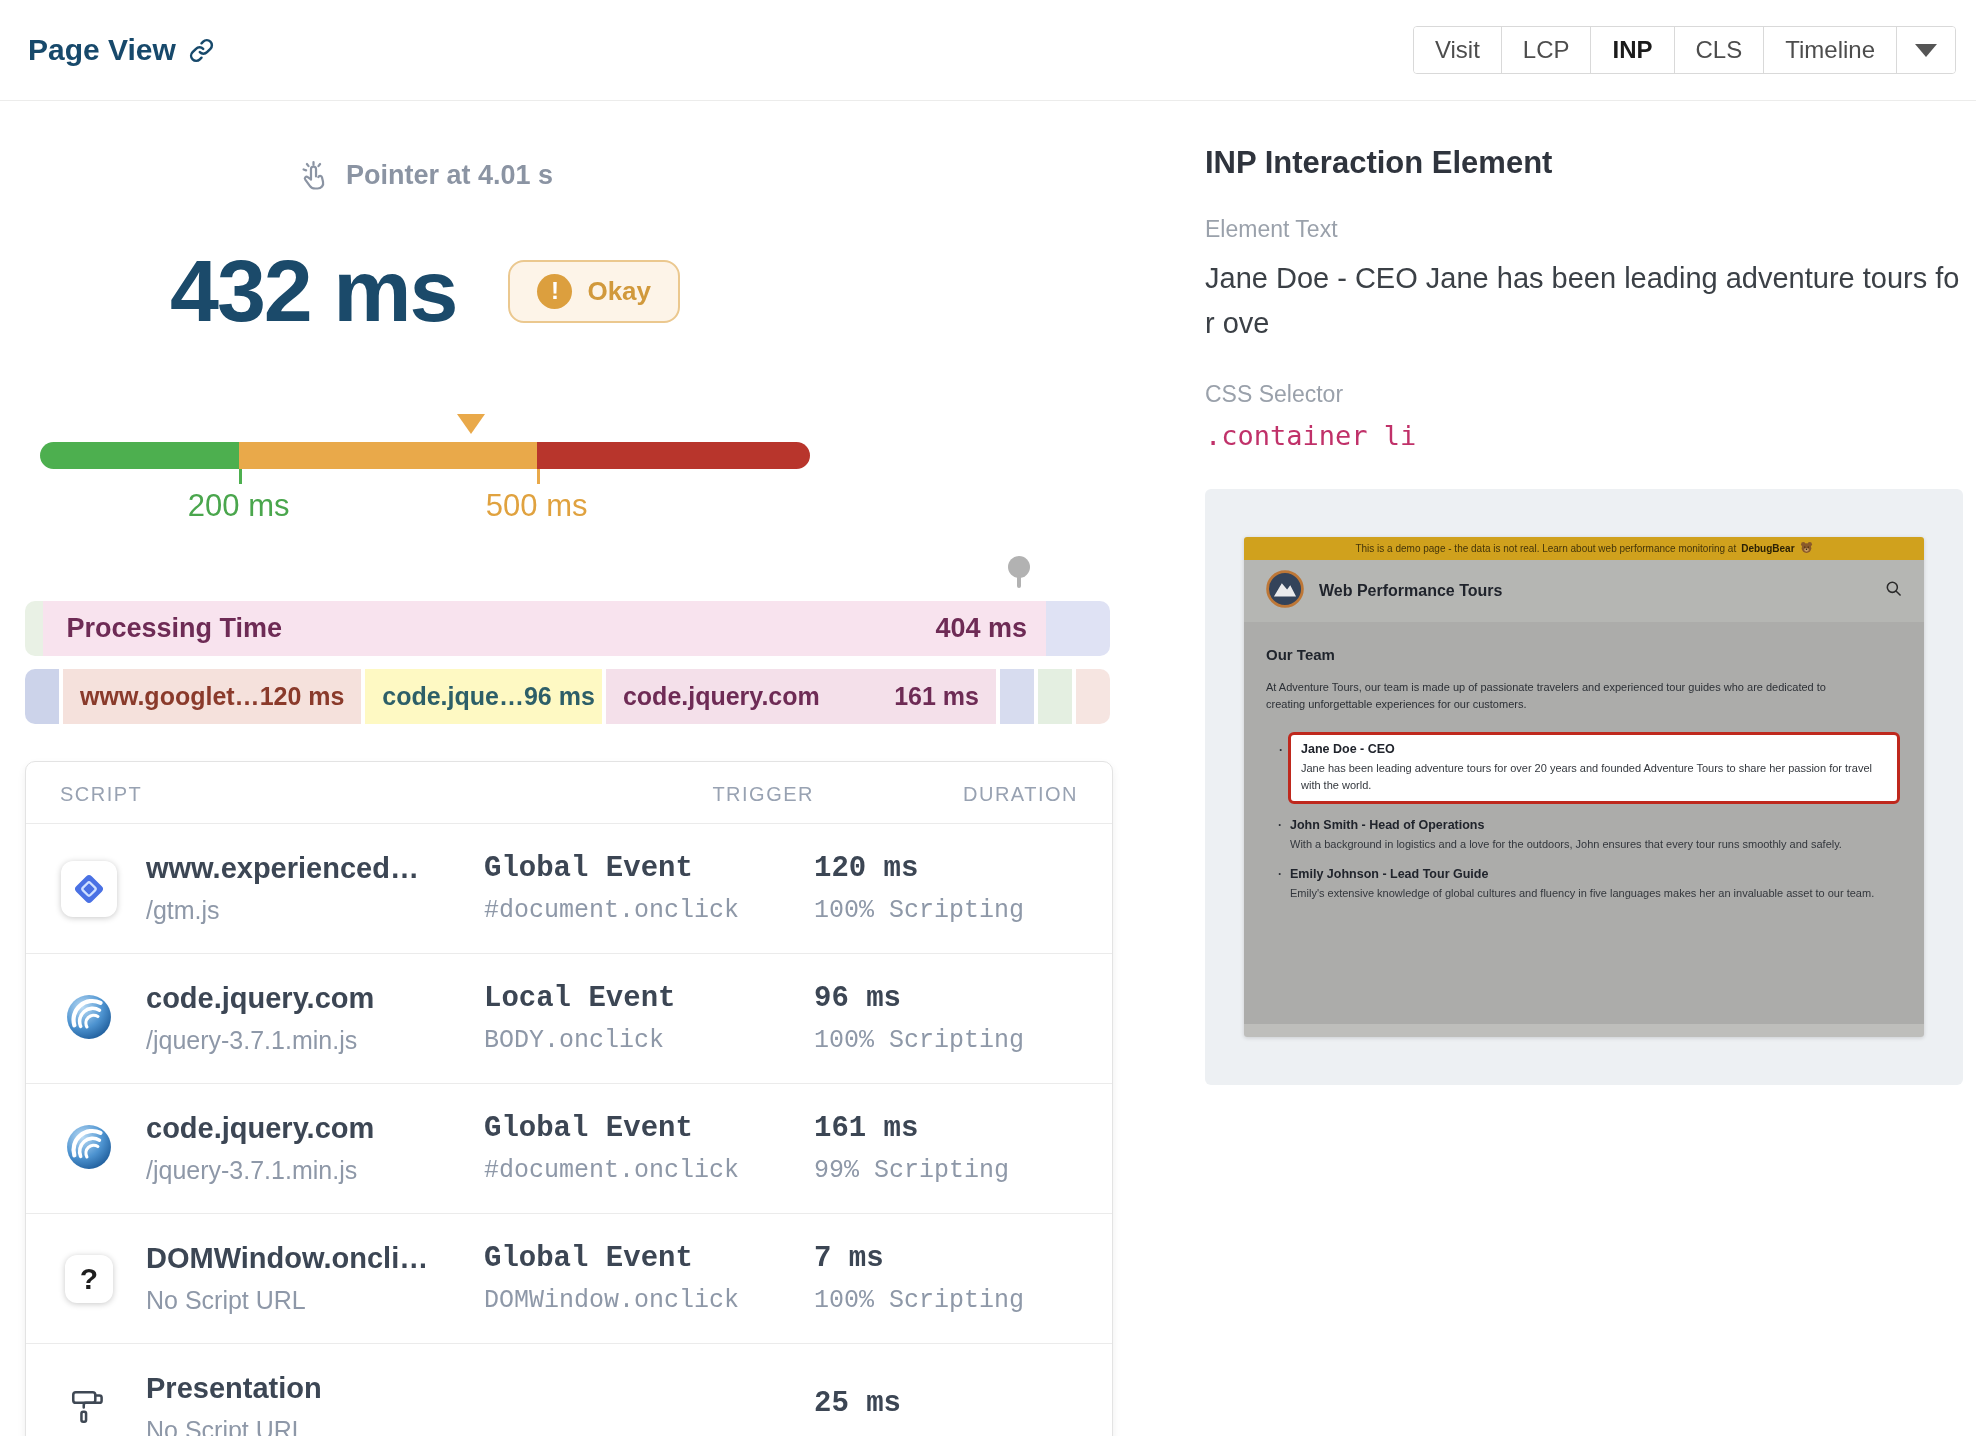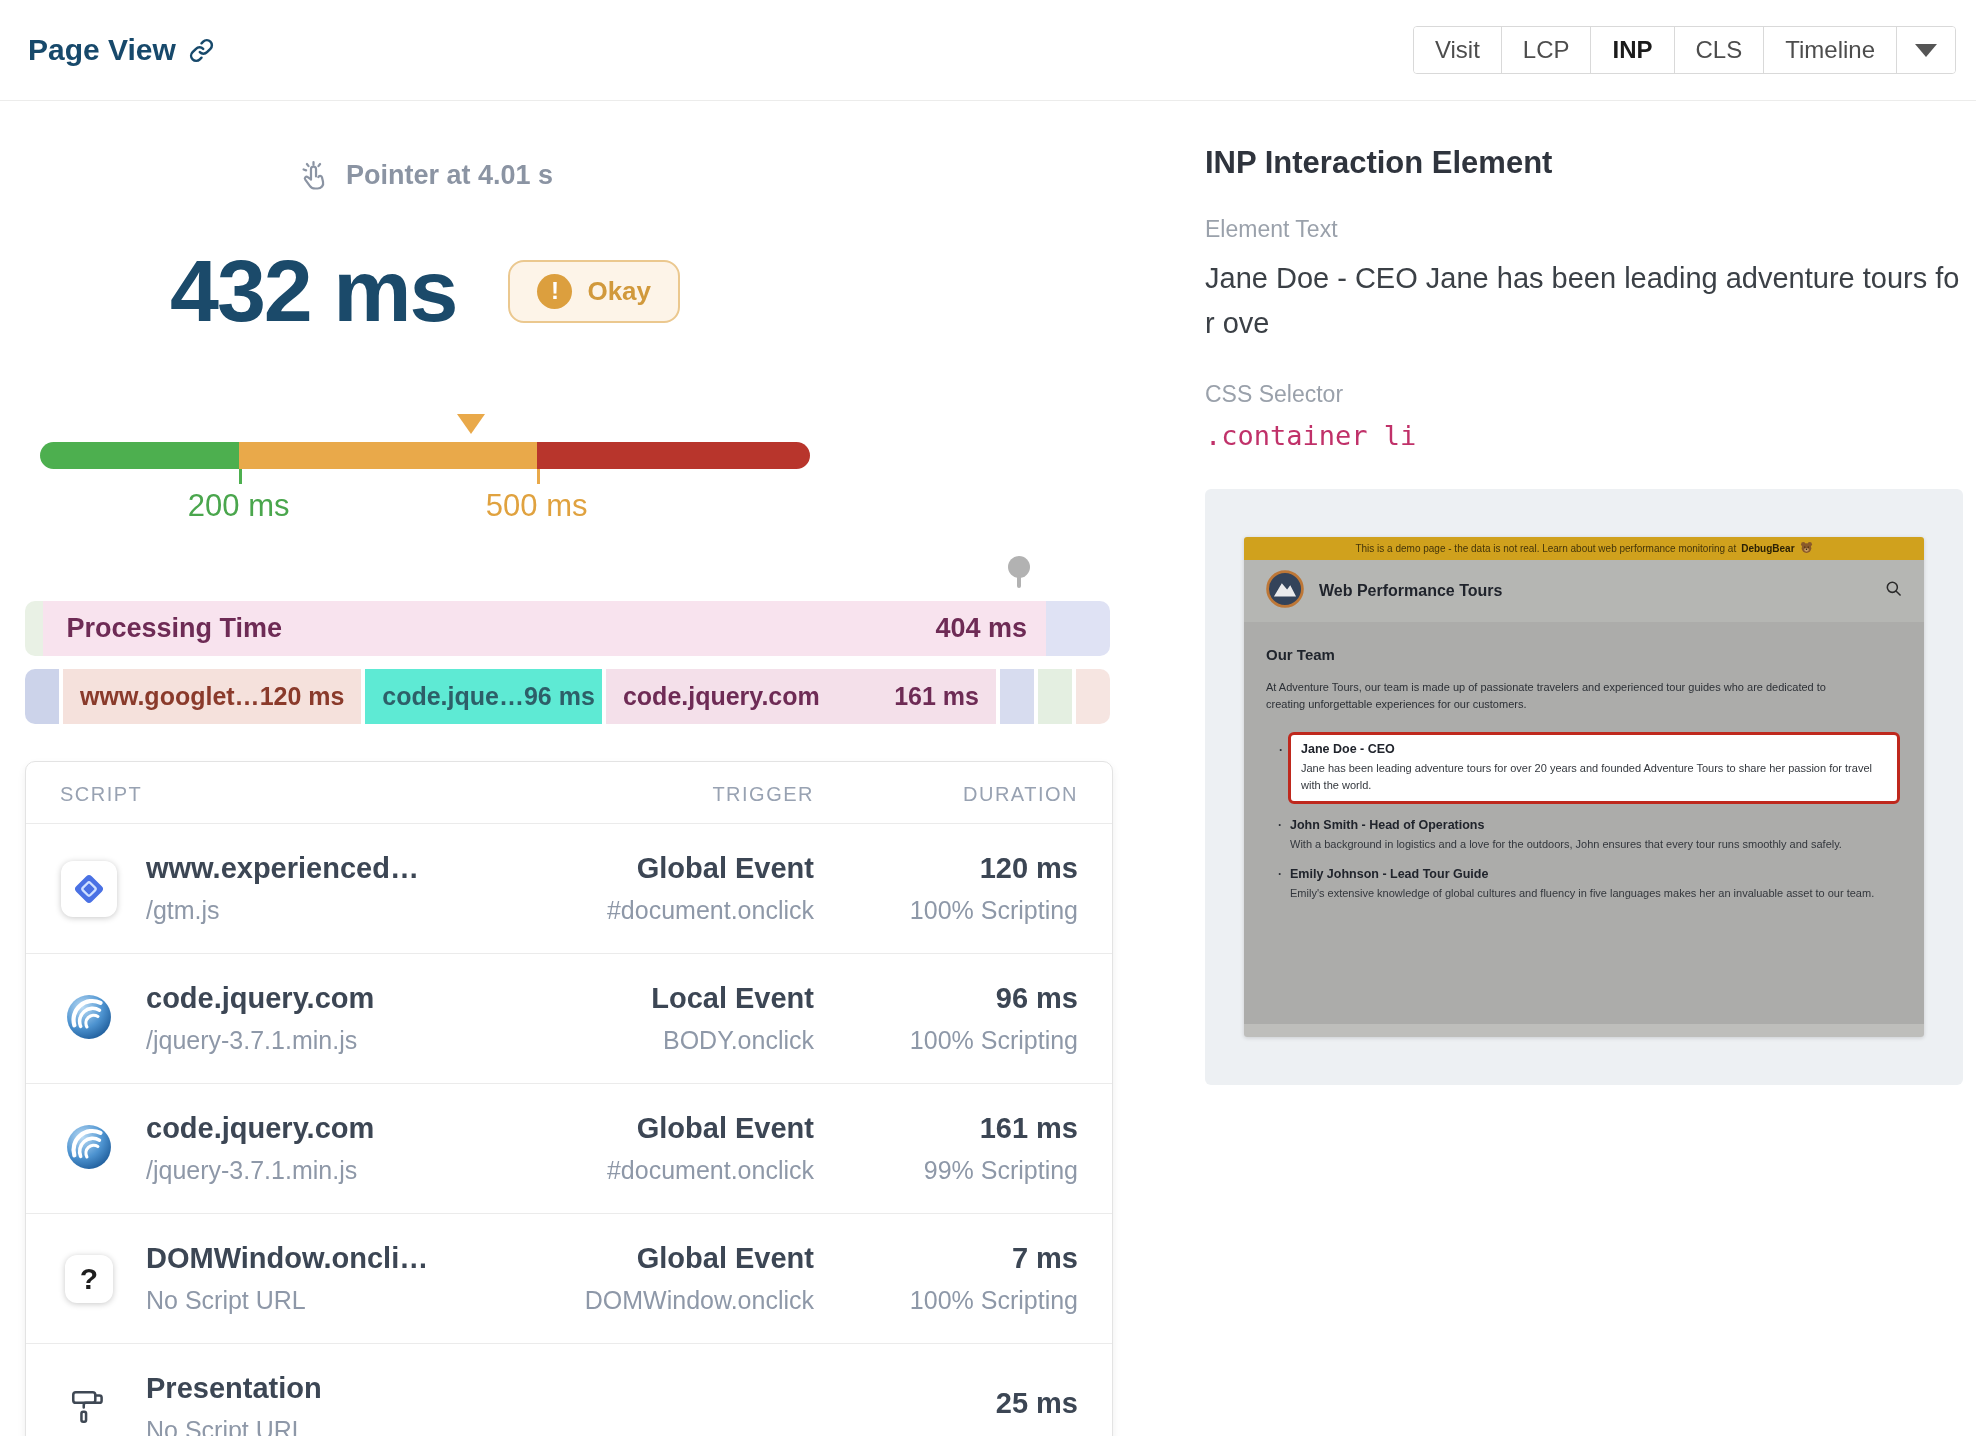--- a/index.html
+++ b/index.html
@@ -62,41 +62,41 @@
   .proc-green { width:1.7%; background:#e9f1e5; }
   .proc-pink { width:92.4%; background:#f8e3ee; display:flex; align-items:center; justify-content:space-between;
                padding:0 19px 0 23px; font-size:27px; font-weight:700; color:#6e2b55; }
   .proc-lav { flex:1; background:#dfe2f4; }
 
   .sub-bar { margin-top:13px; height:55px; display:flex; gap:4px; }
   .bar-seg { display:flex; align-items:center; justify-content:space-between; padding:0 17px;
              font-size:25px; font-weight:600; white-space:nowrap; overflow:hidden; }
   .seg-lav1 { width:1.7%; background:#ccd3ea; border-radius:10px 0 0 10px; }
   .seg-salmon { width:27.6%; background:#f5e1dc; color:#8a3a2b; }
-  .seg-blue { width:21.9%; background:#5eead4; color:#2d5f68; }
+  .seg-blue { width:21.9%; background:#fef9c3; color:#2d5f68; }
   .seg-pink { width:36.1%; background:#f4e0ea; color:#6e2b55; }
   .seg-lav2 { width:2.2%; background:#d7dcef; }
   .seg-green { width:1.5%; background:#e4efe1; }
   .seg-salmon2 { flex:1; background:#f6e5e1; border-radius:0 10px 10px 0; }
 
   
   .table-card { margin-top:37px; width:1088px; background:#fff; border:1px solid #e3e3e3; border-radius:10px;
                 box-shadow:0 4px 8px rgba(0,0,0,.07); overflow:hidden; }
   .thead { display:grid; grid-template-columns:1fr 330px 264px; padding:21px 34px 17px 34px;
            color:#98a2b2; font-size:20px; letter-spacing:1.5px; }
   .thead .th-trigger, .thead .th-duration { text-align:right; }
   .trow { display:grid; grid-template-columns:1fr 330px 264px; padding:28px 34px; border-top:1px solid #ebebeb; align-items:center; }
   .script-cell { display:flex; align-items:center; gap:28px; min-width:0; }
   .icon-slot { width:58px; display:flex; justify-content:center; flex:none; }
   .icon-tile { width:56px; height:56px; border-radius:12px; background:#fff; box-shadow:0 1px 6px rgba(0,0,0,.22);
                display:flex; align-items:center; justify-content:center; }
   .q-glyph { font-size:30px; font-weight:700; color:#1e1e1e; }
   .cell-main { font-size:29px; font-weight:700; color:#3c4654; white-space:nowrap; }
   .cell-sub { font-size:25px; color:#8e98a8; margin-top:11px; white-space:nowrap; }
-  .trigger-cell, .duration-cell { text-align:right; }
+  .trigger-cell, .duration-cell { text-align:left;font-family:Liberation Mono, monospace; }
 
   
   .inp-title { font-size:31px; font-weight:600; color:#2f343d; }
   .field-label { margin-top:35px; font-size:23px; color:#9aa1ab; font-weight:500; }
   .element-text { margin-top:13px; font-size:29px; color:#3b4046; line-height:1.55; max-width:758px; word-break:break-all; }
   .css-selector { margin-top:12px; font-family:"DejaVu Sans Mono", monospace; font-size:27px; color:#c03169; }
   .shot-panel { margin-top:38px; width:758px; height:596px; background:#edf0f3; border-radius:6px; padding:48px 39px; }
   .shot { width:100%; height:500px; display:flex; flex-direction:column; border-radius:3px; overflow:hidden;
           box-shadow:0 1px 4px rgba(0,0,0,.15); }
   .shot-banner { height:23px; background:#d0a11d; display:flex; align-items:center; justify-content:center; gap:5px;

